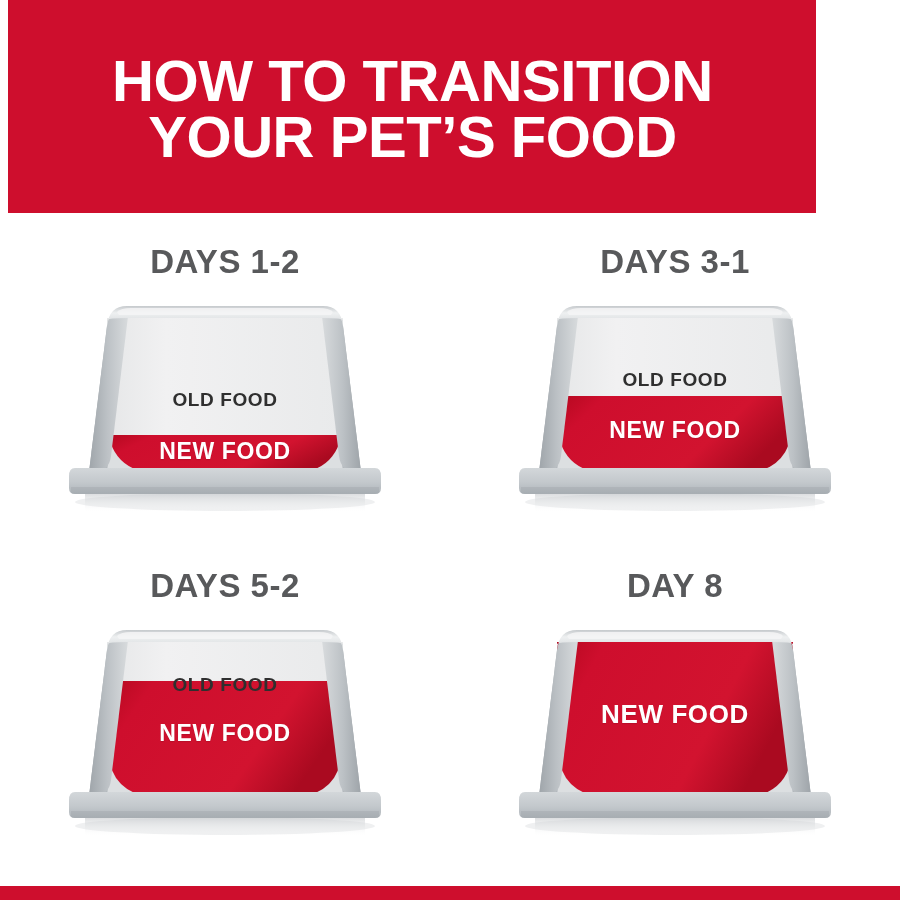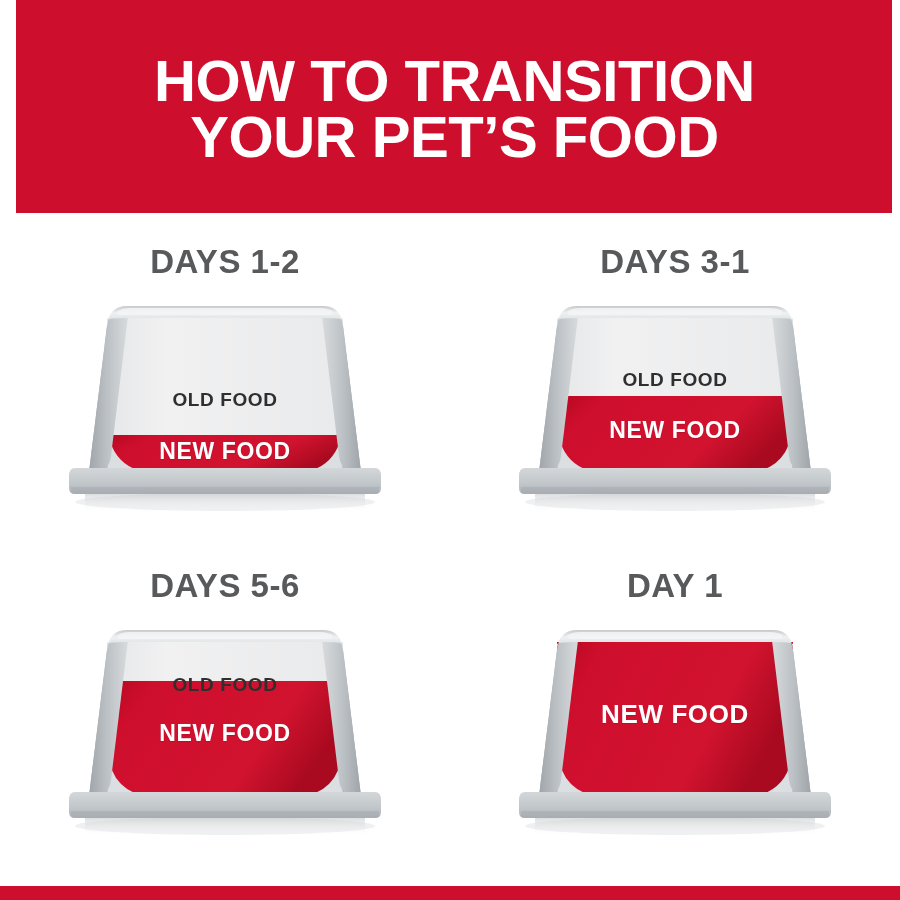--- a/index.html
+++ b/index.html
@@ -7,21 +7,21 @@
     width:900px;height:900px;
     background:#ffffff;
     font-family:"Liberation Sans","DejaVu Sans",sans-serif;
     overflow:hidden;
     position:relative;
   }
   .page{position:relative;width:900px;height:900px;background:#fff;}
 
   
   .header{
-    position:absolute;left:16px;top:0;width:876px;height:213px;
+    position:absolute;left:8px;top:0;width:808px;height:213px;
     background:#ce0e2d;
     display:flex;flex-direction:column;
     align-items:center;justify-content:center;
     box-sizing:border-box;padding-top:6px;
   }
   .header h1{
     margin:0;color:#ffffff;
     font-size:57px;line-height:0.98;
     font-weight:bold;letter-spacing:-0.5px;
     text-align:center;
@@ -220,21 +220,21 @@
             <path fill="#f4f5f6" opacity="0.85" d="M 72 16 Q 76 12 86 12 L 274 12 Q 284 12 288 16 L 286 19 L 74 19 Z"></path>
             <path fill="url(#gBaseb1)" d="M 30 172 L 330 172 Q 336 172 336 180 L 336 192 Q 336 198 330 198 L 30 198 Q 24 198 24 192 L 24 180 Q 24 172 30 172 Z"></path>
             <path fill="#9aa0a5" opacity="0.35" d="M 26 191 L 334 191 L 334 196 Q 334 198 328 198 L 32 198 Q 26 198 26 196 Z"></path>
           </svg>
           <div class="food-text old-text" style="top:49.00000000000001px;">OLD FOOD</div>
           <div class="food-text new-text" style="top:120.88px;">NEW FOOD</div>
         </div>
     </div>
 
     <div class="cell c2">
-      <div class="day-label">DAYS 5-6</div>
+      <div class="day-label">DAYS 5-2</div>
       <div class="bowl-wrap">
           <svg class="bowl-svg" viewBox="0 0 360 230" xmlns="http://www.w3.org/2000/svg">
             <defs>
               <linearGradient id="gShellLb2" x1="0" y1="0" x2="1" y2="0">
                 <stop offset="0%" stop-color="#9fa5aa"></stop>
                 <stop offset="45%" stop-color="#bcc1c5"></stop>
                 <stop offset="100%" stop-color="#d9dcde"></stop>
               </linearGradient>
               <linearGradient id="gShellRb2" x1="0" y1="0" x2="1" y2="0">
                 <stop offset="0%" stop-color="#d9dcde"></stop>
@@ -285,21 +285,21 @@
             <path fill="#f4f5f6" opacity="0.85" d="M 72 16 Q 76 12 86 12 L 274 12 Q 284 12 288 16 L 286 19 L 74 19 Z"></path>
             <path fill="url(#gBaseb2)" d="M 30 172 L 330 172 Q 336 172 336 180 L 336 192 Q 336 198 330 198 L 30 198 Q 24 198 24 192 L 24 180 Q 24 172 30 172 Z"></path>
             <path fill="#9aa0a5" opacity="0.35" d="M 26 191 L 334 191 L 334 196 Q 334 198 328 198 L 32 198 Q 26 198 26 196 Z"></path>
           </svg>
           <div class="food-text old-text" style="top:29.5px;">OLD FOOD</div>
           <div class="food-text new-text" style="top:99.82px;">NEW FOOD</div>
         </div>
     </div>
 
     <div class="cell c3">
-      <div class="day-label">DAY 1</div>
+      <div class="day-label">DAY 8</div>
       <div class="bowl-wrap">
           <svg class="bowl-svg" viewBox="0 0 360 230" xmlns="http://www.w3.org/2000/svg">
             <defs>
               <linearGradient id="gShellLb3" x1="0" y1="0" x2="1" y2="0">
                 <stop offset="0%" stop-color="#9fa5aa"></stop>
                 <stop offset="45%" stop-color="#bcc1c5"></stop>
                 <stop offset="100%" stop-color="#d9dcde"></stop>
               </linearGradient>
               <linearGradient id="gShellRb3" x1="0" y1="0" x2="1" y2="0">
                 <stop offset="0%" stop-color="#d9dcde"></stop>

